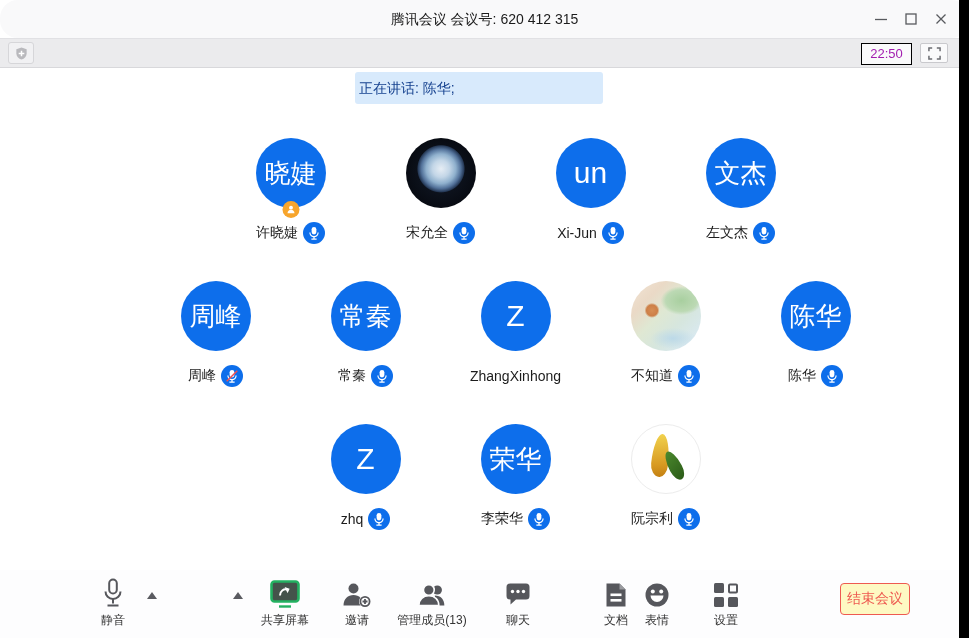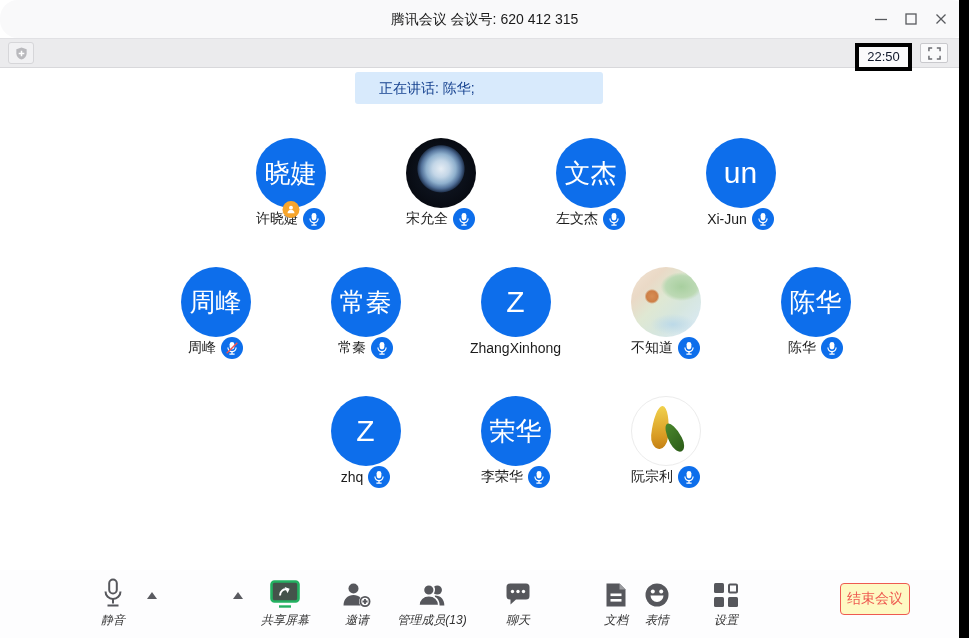--- a/index.html
+++ b/index.html
@@ -11,28 +11,28 @@
   .title{position:absolute;left:0;right:0;top:0;line-height:38px;text-align:center;
          font-size:14px;color:#1c1c1c;}
   .win-controls{position:absolute;right:22px;top:0;height:38px;display:flex;align-items:center;gap:18px;}
   .win-btn{width:12px;height:12px;display:flex;align-items:center;justify-content:center;cursor:pointer;}
 
   
   .topbar{position:absolute;top:38px;left:0;width:100%;height:30px;background:#ebebed;
           border-top:1px solid #e1e1e4;border-bottom:1px solid #d8d8db;box-sizing:border-box;}
   .shield-btn{position:absolute;left:8px;top:3px;width:26px;height:22px;background:#f1f1f3;
           border:1px solid #d6d6d9;border-radius:3px;display:flex;align-items:center;justify-content:center;padding:0;}
-  .time-box{position:absolute;right:57px;top:4px;width:49px;height:20px;border:4px solid #000000;
-          background:#fafafb;font-size:13px;text-align:center;line-height:20px;color:#0f172a;}
+  .time-box{position:absolute;right:57px;top:4px;width:49px;height:20px;border:1px solid #000000;
+          background:#fafafb;font-size:13px;text-align:center;line-height:20px;color:#a21caf;}
   .fs-btn{position:absolute;right:21px;top:4px;width:28px;height:20px;border:1px solid #c9c9cd;
           background:#fafafb;border-radius:2px;display:flex;align-items:center;justify-content:center;padding:0;}
 
   
   .banner{position:absolute;left:355px;top:72px;width:248px;height:32px;background:#d8eafc;
-          border-radius:3px;box-sizing:border-box;padding-left:24px;font-size:14px;
+          border-radius:3px;box-sizing:border-box;padding-left:4px;font-size:14px;
           color:#15418f;line-height:32px;}
 
   
   .grid{position:absolute;top:138px;left:0;width:959px;padding-left:36px;}
   .prow{display:flex;justify-content:center;margin-bottom:37px;}
   .cell{width:150px;display:flex;flex-direction:column;align-items:center;}
   .avatar-wrap{position:relative;width:70px;height:70px;}
   .avatar{width:70px;height:70px;border-radius:50%;display:flex;align-items:center;justify-content:center;
           overflow:hidden;box-sizing:border-box;}
   .initials{background:#0d6eeb;color:#fff;font-size:26px;}
@@ -48,31 +48,31 @@
   .photo-leaf{background:#ffffff;border:1px solid #ececec;position:relative;}
   .leafY{position:absolute;left:20px;top:9px;width:17px;height:43px;
          background:linear-gradient(170deg,#f2d44f,#d89a22 70%,#c27e12);
          border-radius:50% 50% 45% 55%/70% 70% 30% 30%;transform:rotate(6deg);}
   .leafG{position:absolute;left:36px;top:25px;width:13px;height:31px;
          background:linear-gradient(160deg,#4c8a2e,#2a5a17);
          border-radius:50%/60% 60% 40% 40%;transform:rotate(-28deg);}
   .host-badge{position:absolute;left:50%;bottom:-10px;transform:translateX(-50%);
          width:17px;height:17px;border-radius:50%;background:#f7a52c;
          display:flex;align-items:center;justify-content:center;}
-  .name-row{margin-top:0;height:22px;display:flex;align-items:center;justify-content:center;gap:5px;
+  .name-row{margin-top:14px;height:22px;display:flex;align-items:center;justify-content:center;gap:5px;
          font-size:14px;color:#1c1c1c;white-space:nowrap;text-align:right;}
   .mic{width:22px;height:22px;border-radius:50%;background:#0d6eeb;flex:0 0 auto;
          display:flex;align-items:center;justify-content:center;}
 
   
   .bottombar{position:absolute;top:570px;left:0;width:959px;height:68px;background:#fdfdfe;}
   .tool{position:absolute;top:6px;transform:translateX(-50%);display:flex;flex-direction:column;
         align-items:center;cursor:pointer;}
   .ticon{height:32px;display:flex;align-items:flex-end;justify-content:center;}
-  .tlabel{margin-top:4px;font-size:12px;color:#333;white-space:nowrap;font-style:italic;}
+  .tlabel{margin-top:4px;font-size:12px;color:#333;white-space:nowrap;}
   .tool-arrow{position:absolute;top:22px;width:0;height:0;border-left:5px solid rgba(0,0,0,0);
         border-right:5px solid rgba(0,0,0,0);border-bottom:7px solid #5a5b60;cursor:pointer;}
   .end-btn{position:absolute;left:840px;top:13px;width:68px;height:30px;background:#fef9c3;
         border:1px solid #ee5a51;border-radius:4px;color:#ee5a51;font-size:14px;
         display:flex;align-items:center;justify-content:center;cursor:pointer;}
 
   .right-strip{position:absolute;right:0;top:0;width:10px;height:638px;background:#000;}
   button{font-family:inherit;}
 </style>
 </head>
@@ -159,44 +159,44 @@
                 <rect x="8.1" y="3.6" width="5.8" height="9.2" rx="2.9" fill="#fff"></rect>
                 <path d="M6 10.5a5 5 0 0 0 10 0" stroke="#fff" stroke-width="1.5" fill="none"></path>
                 <path d="M11 15.5v2.3M7.8 18.4h6.4" stroke="#fff" stroke-width="1.5"></path>
               </svg>
           </span>
         </div>
       </div>
 
       <div class="cell">
         <div class="avatar-wrap">
+            <div class="avatar initials latin">
+              <span>un</span>
+            </div>
+          </div>
+        <div class="name-row">
+          <span>Xi-Jun</span>
+          <span class="mic">
+            <svg width="18" height="18" viewBox="0 0 22 22">
+                <rect x="8.1" y="3.6" width="5.8" height="9.2" rx="2.9" fill="#fff"></rect>
+                <path d="M6 10.5a5 5 0 0 0 10 0" stroke="#fff" stroke-width="1.5" fill="none"></path>
+                <path d="M11 15.5v2.3M7.8 18.4h6.4" stroke="#fff" stroke-width="1.5"></path>
+              </svg>
+          </span>
+        </div>
+      </div>
+
+      <div class="cell">
+        <div class="avatar-wrap">
             <div class="avatar initials">
               <span>文杰</span>
             </div>
           </div>
         <div class="name-row">
           <span>左文杰</span>
-          <span class="mic">
-            <svg width="18" height="18" viewBox="0 0 22 22">
-                <rect x="8.1" y="3.6" width="5.8" height="9.2" rx="2.9" fill="#fff"></rect>
-                <path d="M6 10.5a5 5 0 0 0 10 0" stroke="#fff" stroke-width="1.5" fill="none"></path>
-                <path d="M11 15.5v2.3M7.8 18.4h6.4" stroke="#fff" stroke-width="1.5"></path>
-              </svg>
-          </span>
-        </div>
-      </div>
-
-      <div class="cell">
-        <div class="avatar-wrap">
-            <div class="avatar initials latin">
-              <span>un</span>
-            </div>
-          </div>
-        <div class="name-row">
-          <span>Xi-Jun</span>
           <span class="mic">
             <svg width="18" height="18" viewBox="0 0 22 22">
                 <rect x="8.1" y="3.6" width="5.8" height="9.2" rx="2.9" fill="#fff"></rect>
                 <path d="M6 10.5a5 5 0 0 0 10 0" stroke="#fff" stroke-width="1.5" fill="none"></path>
                 <path d="M11 15.5v2.3M7.8 18.4h6.4" stroke="#fff" stroke-width="1.5"></path>
               </svg>
           </span>
         </div>
       </div>
     </div>

